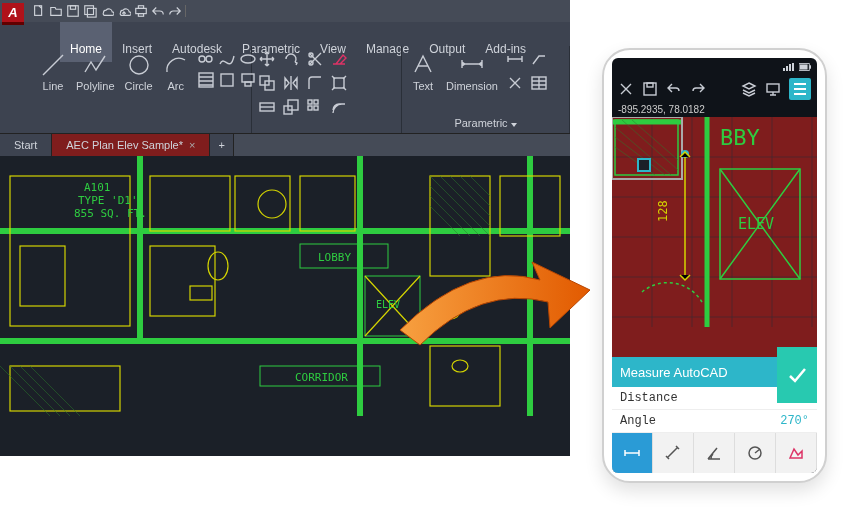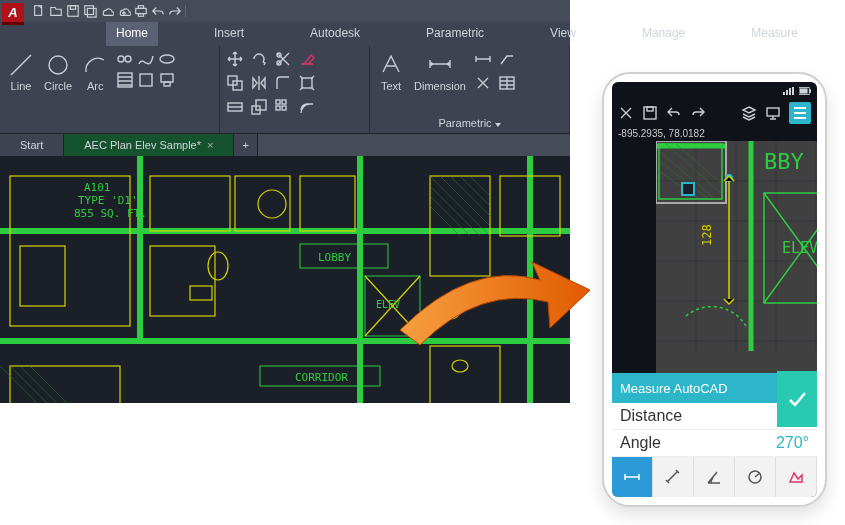--- a/index.html
+++ b/index.html
@@ -47,27 +47,28 @@
   .title-text { margin-left: auto; color:#a8afb9; }
   .menutabs {
     height: 24px;
     background: #34495e;
     background: #3d4350;
     display: flex;
     font-size: 12px;
     color: #cfd3da;
     padding-left: 60px;
   }
-  .mtab { padding: 4px 10px; cursor:pointer;margin-left:46px; }
+  .mtab { padding: 20px 10px; cursor:pointer; }
   .mtab.active { background:#5a6172; color:#fff; }
   .ribbon {
     background: #3d4350;
     display: flex;
     height: 88px;
     border-bottom: 1px solid #222;
+    padding-left: 32px;
   }
   .panel {
     border-right: 1px solid #2a2f38;
     padding: 4px 6px 2px;
     display: flex;
     flex-direction: column;
   }
   .panel-body { flex:1; display:flex; gap:6px; align-items:flex-start; }
   .panel-title {
     text-align:center;
@@ -86,28 +87,28 @@
   .expand-arrow { width:0;height:0;border-left:3px solid transparent;border-right:3px solid transparent;border-top:4px solid #cfd3da;display:inline-block;margin-left:3px; }
 
   .doctabs {
     background:#454b57;
     height:22px;
     display:flex;
     align-items:stretch;
     font-size:11px;
     color:#cfd3da;
   }
-  .doctab { padding: 3px 20px; background:#3d4350; border-right:1px solid #222; display:flex;align-items:center; }
-  .doctab.active { background:#14532d; }
+  .doctab { padding: 3px 14px; background:#3d4350; border-right:1px solid #222; display:flex;align-items:center; }
+  .doctab.active { background:#7f1d1d; }
   .doctab .x { margin-left:6px; color:#aaa; }
   .doctab.plus { padding:3px 8px; }
 
   .canvas {
     width: 570px;
-    height: 247px;
+    height: 300px;
     background:#1b2028;
     position:relative;
     overflow:hidden;
   }
   .viewlabel {
     position:absolute; left:6px; top:4px;
     color:#dcdcdc; font-size:12px;
   }
   .plan { position:absolute; left:0; top:0; }
 
@@ -115,21 +116,21 @@
   .sync-arrow {
     position:absolute;
     left: 390px; top: 250px;
     width: 200px; height: 110px;
     pointer-events:none;
   }
 
   
   .phone-shell {
     position:absolute;
-    right: 18px; top: 72px;
+    right: 18px; top: 48px;
     width: 225px; height: 435px;
     border-radius: 28px;
     border: 2px solid #d0d0d0;
     background:#fff;
     box-shadow: 0 8px 18px rgba(0,0,0,0.12);
     padding: 8px;
   }
   .phone-screen {
     width:100%; height:100%;
     background:#0f1319;
@@ -140,27 +141,27 @@
     color:#cfd3da;
   }
   .statusbar { height:18px; display:flex; justify-content:flex-end; align-items:center; padding:0 6px; gap:4px; }
   .sb-ico { width:12px;height:8px;fill:#cfd3da; }
   .mtoolbar { height:26px; display:flex; align-items:center; gap:8px; padding:0 6px; }
   .mtool { width:16px;height:16px; }
   .mtool.right { margin-left:auto; }
   .burger { width:22px;height:22px;background:#2db6c9; display:flex;flex-direction:column;justify-content:center;align-items:center;gap:3px;border-radius:2px; }
   .burger span{width:12px;height:2px;background:#fff;}
   .coords { padding:2px 6px; font-size:10px; color:#ccc; }
-  .mcanvas { flex:1; position:relative; background:#404040; overflow:hidden;margin-left:44px; }
+  .mcanvas { flex:1; position:relative; background:#7f1d1d; overflow:hidden; }
   .mpanel-title {
     background:#2db6c9; color:#fff; padding:6px 8px; font-size:13px;
     display:flex; align-items:center;
   }
   .mpanel-title .q { margin-left:auto; background:#1a8ea0; width:18px;height:18px;display:flex;align-items:center;justify-content:center;font-size:11px; }
-  .mresults { background:#fff; color:#333; font-size:16px; }
+  .mresults { background:#fff; color:#333; font-size:12px;font-family:Liberation Mono, monospace; }
   .mrow { display:flex; padding:4px 8px; border-bottom:1px solid #eee; }
   .mrow .val { margin-left:auto; color:#2db6c9; }
   .mcheck { position:absolute; right:0; bottom:30px; width:40px; height:56px; background:#28c9b0; display:flex;align-items:center;justify-content:center; }
   .mbottom { height:40px; background:#f2f2f2; display:flex; }
   .mbbtn { flex:1; display:flex; align-items:center; justify-content:center; border-right:1px solid #ddd; }
   .mbbtn.active { background:#2a9bd6; }
   .mbico { width:18px;height:18px;stroke:#555;fill:none;stroke-width:1.5; }
   .mbbtn.active .mbico { stroke:#fff; }
 </style>
 </head>
@@ -208,33 +209,39 @@
     </div>
   </div>
 
   <div class="menutabs">
     <div class="mtab active">Home</div>
     <div class="mtab">Insert</div>
     <div class="mtab">Autodesk</div>
     <div class="mtab">Parametric</div>
     <div class="mtab">View</div>
     <div class="mtab">Manage</div>
-    <div class="mtab">Measure</div>
+    <div class="mtab">Output</div>
     <div class="mtab">Add-ins</div>
   </div>
 
   <div class="ribbon">
 
     <div class="panel" style="width:220px">
       <div class="panel-body">
         <div class="bigbtn">
           <svg class="bigico ico" viewBox="0 0 26 26">
               <path d="M3 23L23 3"></path>
             </svg>
           <span>Line</span>
+        </div>
+        <div class="bigbtn">
+          <svg class="bigico ico" viewBox="0 0 26 26">
+              <path d="M3 20l6-10 5 8 9-14"></path>
+            </svg>
+          <span>Polyline</span>
         </div>
         <div class="bigbtn">
           <svg class="bigico ico" viewBox="0 0 26 26">
               <circle cx="13" cy="13" r="9"></circle>
             </svg>
           <span>Circle</span>
         </div>
         <div class="bigbtn">
           <svg class="bigico ico" viewBox="0 0 26 26">
               <path d="M4 20a12 12 0 0118-12"></path>

